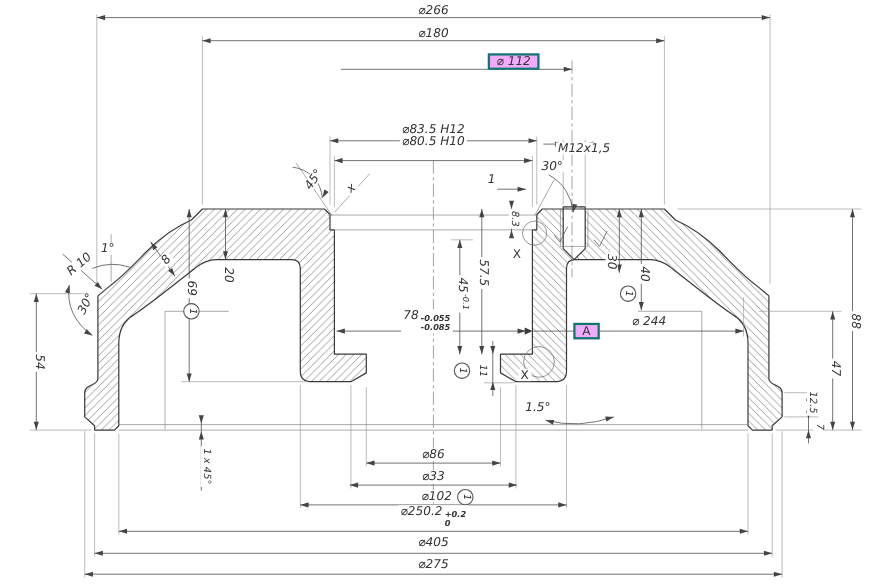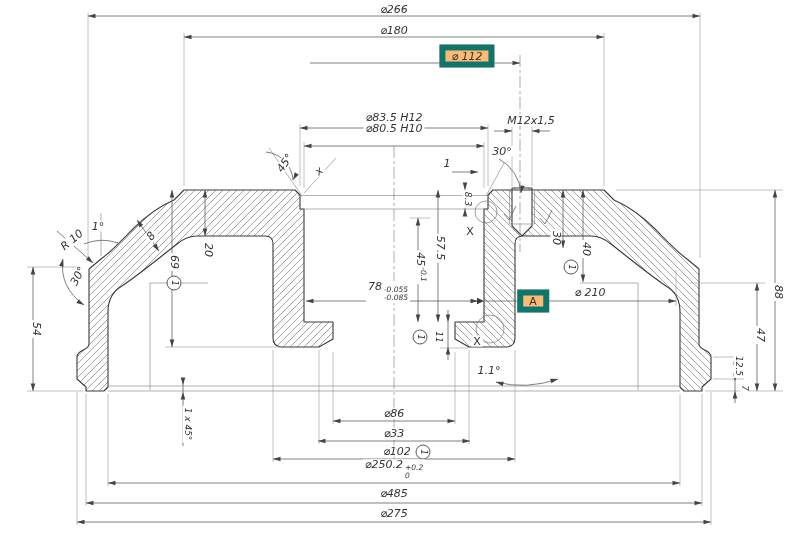--- a/index.html
+++ b/index.html
@@ -4,27 +4,27 @@
 <style>
   html,body{margin:0;padding:0;background:#fff;}
   #sheet{position:relative;width:800px;height:533px;background:#fff;overflow:hidden;
          font-family:"DejaVu Sans",sans-serif;}
   svg{position:absolute;left:0;top:0;}
   .lbl{position:absolute;font:italic 11px "DejaVu Sans",sans-serif;color:#333;
        transform:translate(-50%,-50%);white-space:nowrap;background:#fff;
        padding:0 2px;line-height:1;z-index:5;}
   .v{transform:translate(-50%,-50%) rotate(90deg);}
   .sm{font-size:9px;}
-  .box{border:6px solid #0f766e;padding:0 6px;background:#fdba74;}
+  .box{border:2px solid #0f766e;padding:0 6px;background:#f0abfc;}
   .circ{position:absolute;width:13px;height:13px;border:1px solid #555;border-radius:50%;
         font:italic 9px "DejaVu Sans",sans-serif;color:#333;display:flex;align-items:center;
         justify-content:center;background:#fff;transform:translate(-50%,-50%) rotate(90deg);
         line-height:1;z-index:5;}
   .tolstack{display:inline-flex;flex-direction:column;font-size:7.5px;line-height:1.1;
-            vertical-align:-2px;margin-left:2px;}
+            vertical-align:-2px;margin-left:2px;font-weight:bold;}
   .tolsup{font-size:7.5px;vertical-align:4px;margin-left:1px;}
 </style>
 </head>
 <body>
 
 <div id="sheet">
 
 <svg width="800" height="533" viewBox="0 0 800 533">
   <defs>
     <pattern id="h" width="7" height="7" patternUnits="userSpaceOnUse">
@@ -226,21 +226,21 @@
     <path d="M504,214 L509,220 L516,206"></path>
     <path d="M540,218 L545,224 L552,210"></path>
   </g>
 </svg>
 
 <div class="lbl" style="left:394px;top:9px">⌀266</div>
 <div class="lbl" style="left:394px;top:30px">⌀180</div>
 <div class="lbl box" style="left:467px;top:56px">⌀ 112</div>
 <div class="lbl" style="left:394px;top:117px">⌀83.5 H12</div>
 <div class="lbl" style="left:394px;top:128px">⌀80.5 H10</div>
-<div class="lbl" style="left:531px;top:120px">M12x1,5</div>
+<div class="lbl" style="left:531px;top:135px">M12x1,5</div>
 <div class="lbl" style="left:502px;top:151px">30°</div>
 <div class="lbl" style="left:447px;top:163px">1</div>
 <div class="lbl" style="left:285px;top:163px;transform:translate(-50%,-50%) rotate(-55deg)">45°</div>
 <div class="lbl" style="left:319px;top:171px;transform:translate(-50%,-50%) rotate(-40deg)">x</div>
 <div class="lbl v sm" style="left:467px;top:199px">8.3</div>
 
 <div class="lbl" style="left:98px;top:226px">1°</div>
 <div class="lbl" style="left:72px;top:240px;transform:translate(-50%,-50%) rotate(-40deg)">R 10</div>
 <div class="lbl" style="left:78px;top:276px;transform:translate(-50%,-50%) rotate(-62deg)">30°</div>
 <div class="lbl v" style="left:36px;top:329px">54</div>
@@ -262,33 +262,33 @@
 </div>
 <div class="lbl box" style="left:533px;top:301px;font-style:normal">A</div>
 <div class="lbl" style="left:470px;top:231px;font-style:normal">X</div>
 <div class="lbl" style="left:477px;top:341px;font-style:normal">X</div>
 <div class="circ" style="left:420px;top:337px">1</div>
 <div class="lbl v sm" style="left:438px;top:337px">11</div>
 
 <div class="lbl v" style="left:556px;top:238px">30</div>
 <div class="lbl v" style="left:586px;top:249px">40</div>
 <div class="circ" style="left:571px;top:267px">1</div>
-<div class="lbl" style="left:590px;top:292px">⌀ 210</div>
+<div class="lbl" style="left:590px;top:292px">⌀ 244</div>
 <div class="lbl v" style="left:778px;top:292px">88</div>
 <div class="lbl v" style="left:760px;top:335px">47</div>
 <div class="lbl v sm" style="left:738px;top:366px">12.5</div>
 <div class="lbl v sm" style="left:744px;top:388px">7</div>
-<div class="lbl" style="left:489px;top:370px">1.1°</div>
+<div class="lbl" style="left:489px;top:370px">1.5°</div>
 
 <div class="lbl" style="left:394px;top:413px">⌀86</div>
 <div class="lbl" style="left:394px;top:433px">⌀33</div>
 <div class="lbl" style="left:397px;top:451px">⌀102</div>
 <div class="circ" style="left:423px;top:452px">1</div>
 <div class="lbl" style="left:394px;top:470px">
   <span>⌀250.2</span><span class="tolstack">
         <span>+0.2</span>
         <span>0</span>
       </span>
 </div>
-<div class="lbl" style="left:394px;top:493px">⌀485</div>
+<div class="lbl" style="left:394px;top:493px">⌀405</div>
 <div class="lbl" style="left:394px;top:513px">⌀275</div>
 
 </div>
 
 </body></html>

